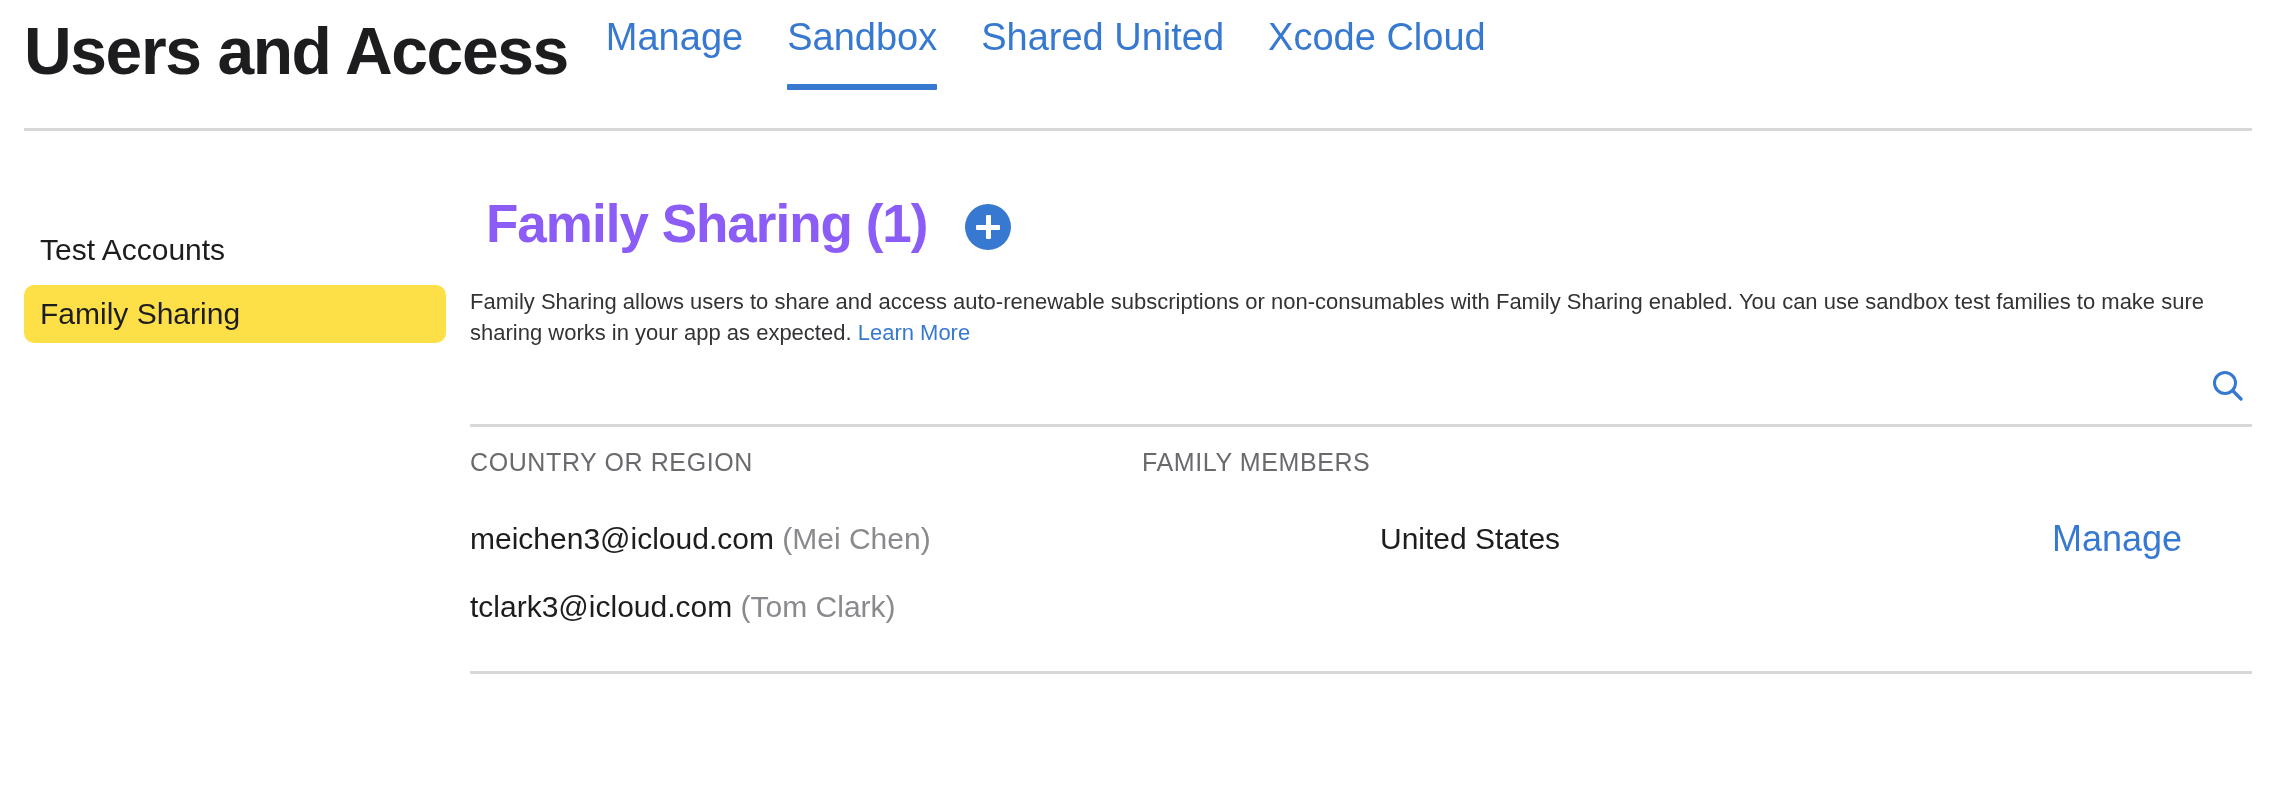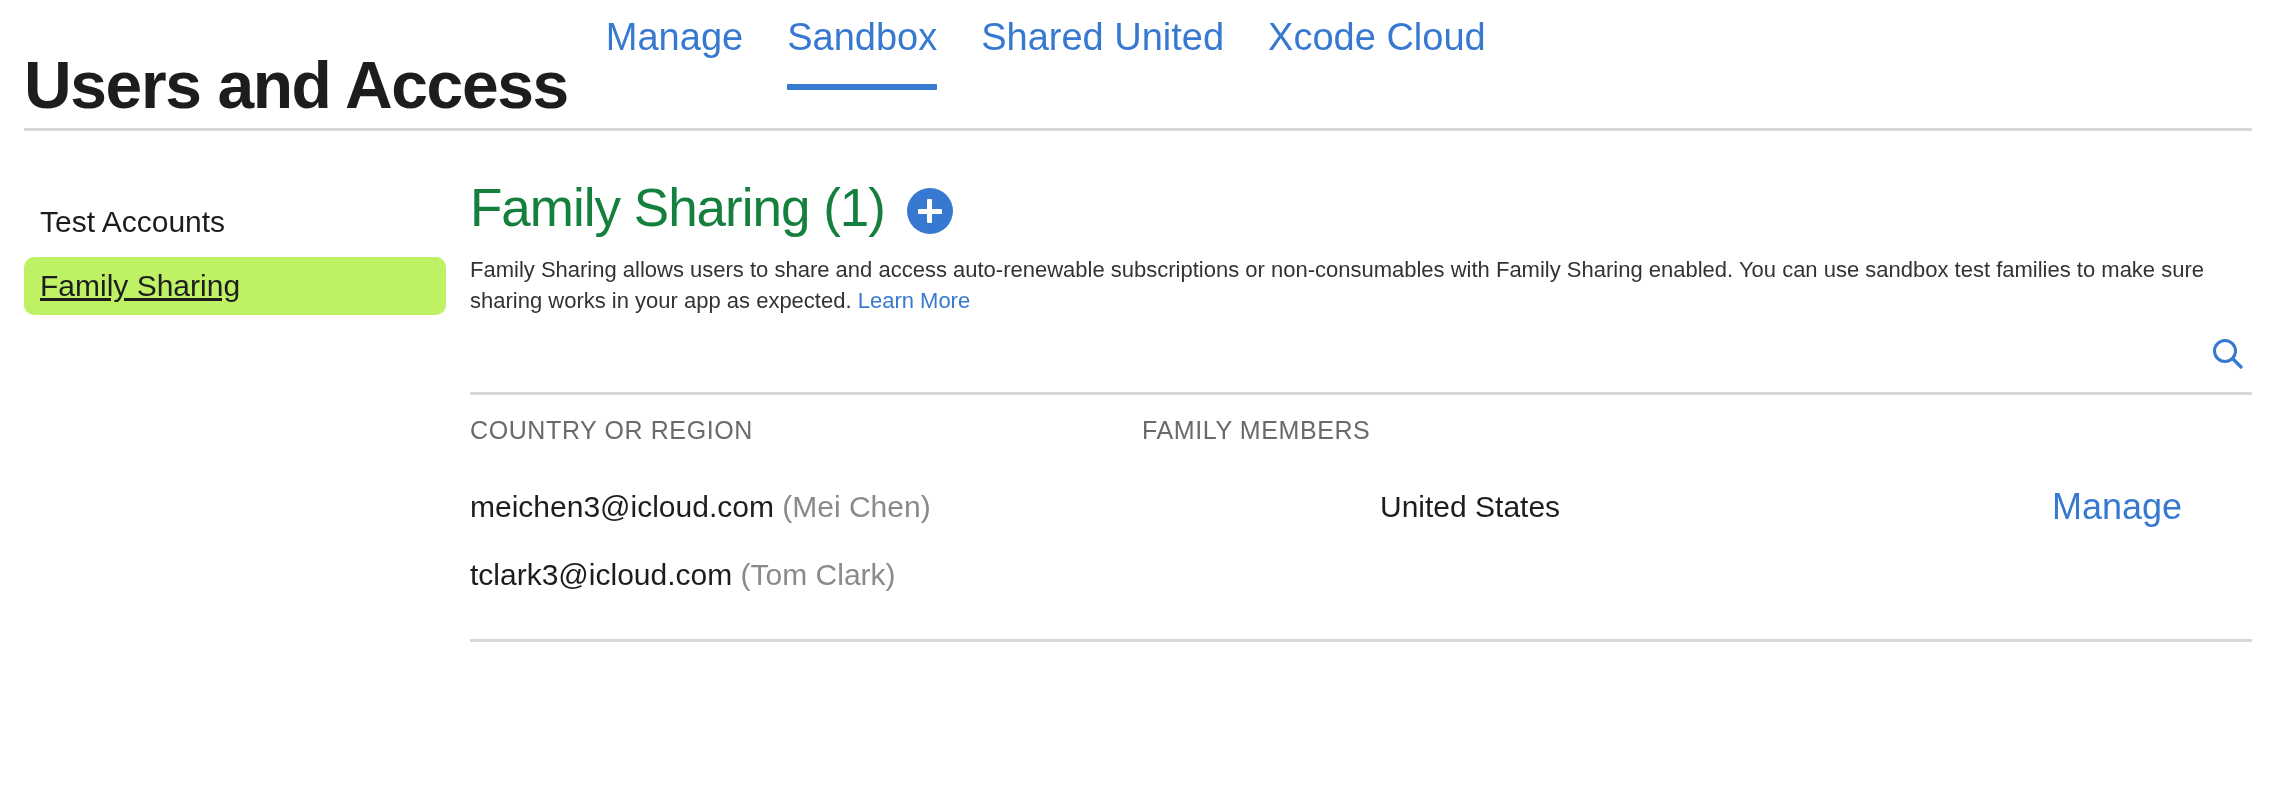--- a/index.html
+++ b/index.html
@@ -18,21 +18,21 @@
   }
 
   
   .page-header {
     position: relative;
     padding: 18px 24px 0 24px;
     height: 131px;
   }
   .header-row {
     display: flex;
-    align-items: flex-end;
+    align-items: flex-start;
     gap: 0;
     height: 100px;
   }
   .page-title {
     font-size: 66px;
     line-height: 1;
     font-weight: 700;
     letter-spacing: -1.4px;
     color: #1d1d1f;
     margin: 0;
@@ -79,56 +79,55 @@
   }
 
   
   .body-wrap {
     display: flex;
     align-items: flex-start;
   }
   .sidebar {
     width: 470px;
     flex: 0 0 470px;
-    padding-top: 62px;
+    padding-top: 90px;
   }
   .side-item {
     margin: 0 24px 6px 24px;
     padding: 11px 16px;
     font-size: 30px;
     line-height: 1.2;
     color: #1d1d1f;
     border-radius: 10px;
     cursor: pointer;
     white-space: nowrap;
   }
   .side-item.selected {
-    background: #bef264;
-    text-decoration: underline;
+    background: #fde047;
   }
 
   
   .main {
     flex: 1 1 auto;
     padding-top: 48px;
     padding-right: 40px;
     min-width: 0;
   }
   .section-head {
     display: flex;
     align-items: center;
     gap: 22px;
   }
   .section-title {
     font-size: 53px;
     line-height: 1.1;
-    font-weight: 400;
+    font-weight: 700;
     letter-spacing: -1px;
-    color: #15803d;
-    margin: 0;
+    color: #8b5cf6;
+    margin: 16px;
     white-space: nowrap;
   }
   .add-btn {
     width: 46px;
     height: 46px;
     border-radius: 50%;
     background: #3779d1;
     border: none;
     position: relative;
     cursor: pointer;

